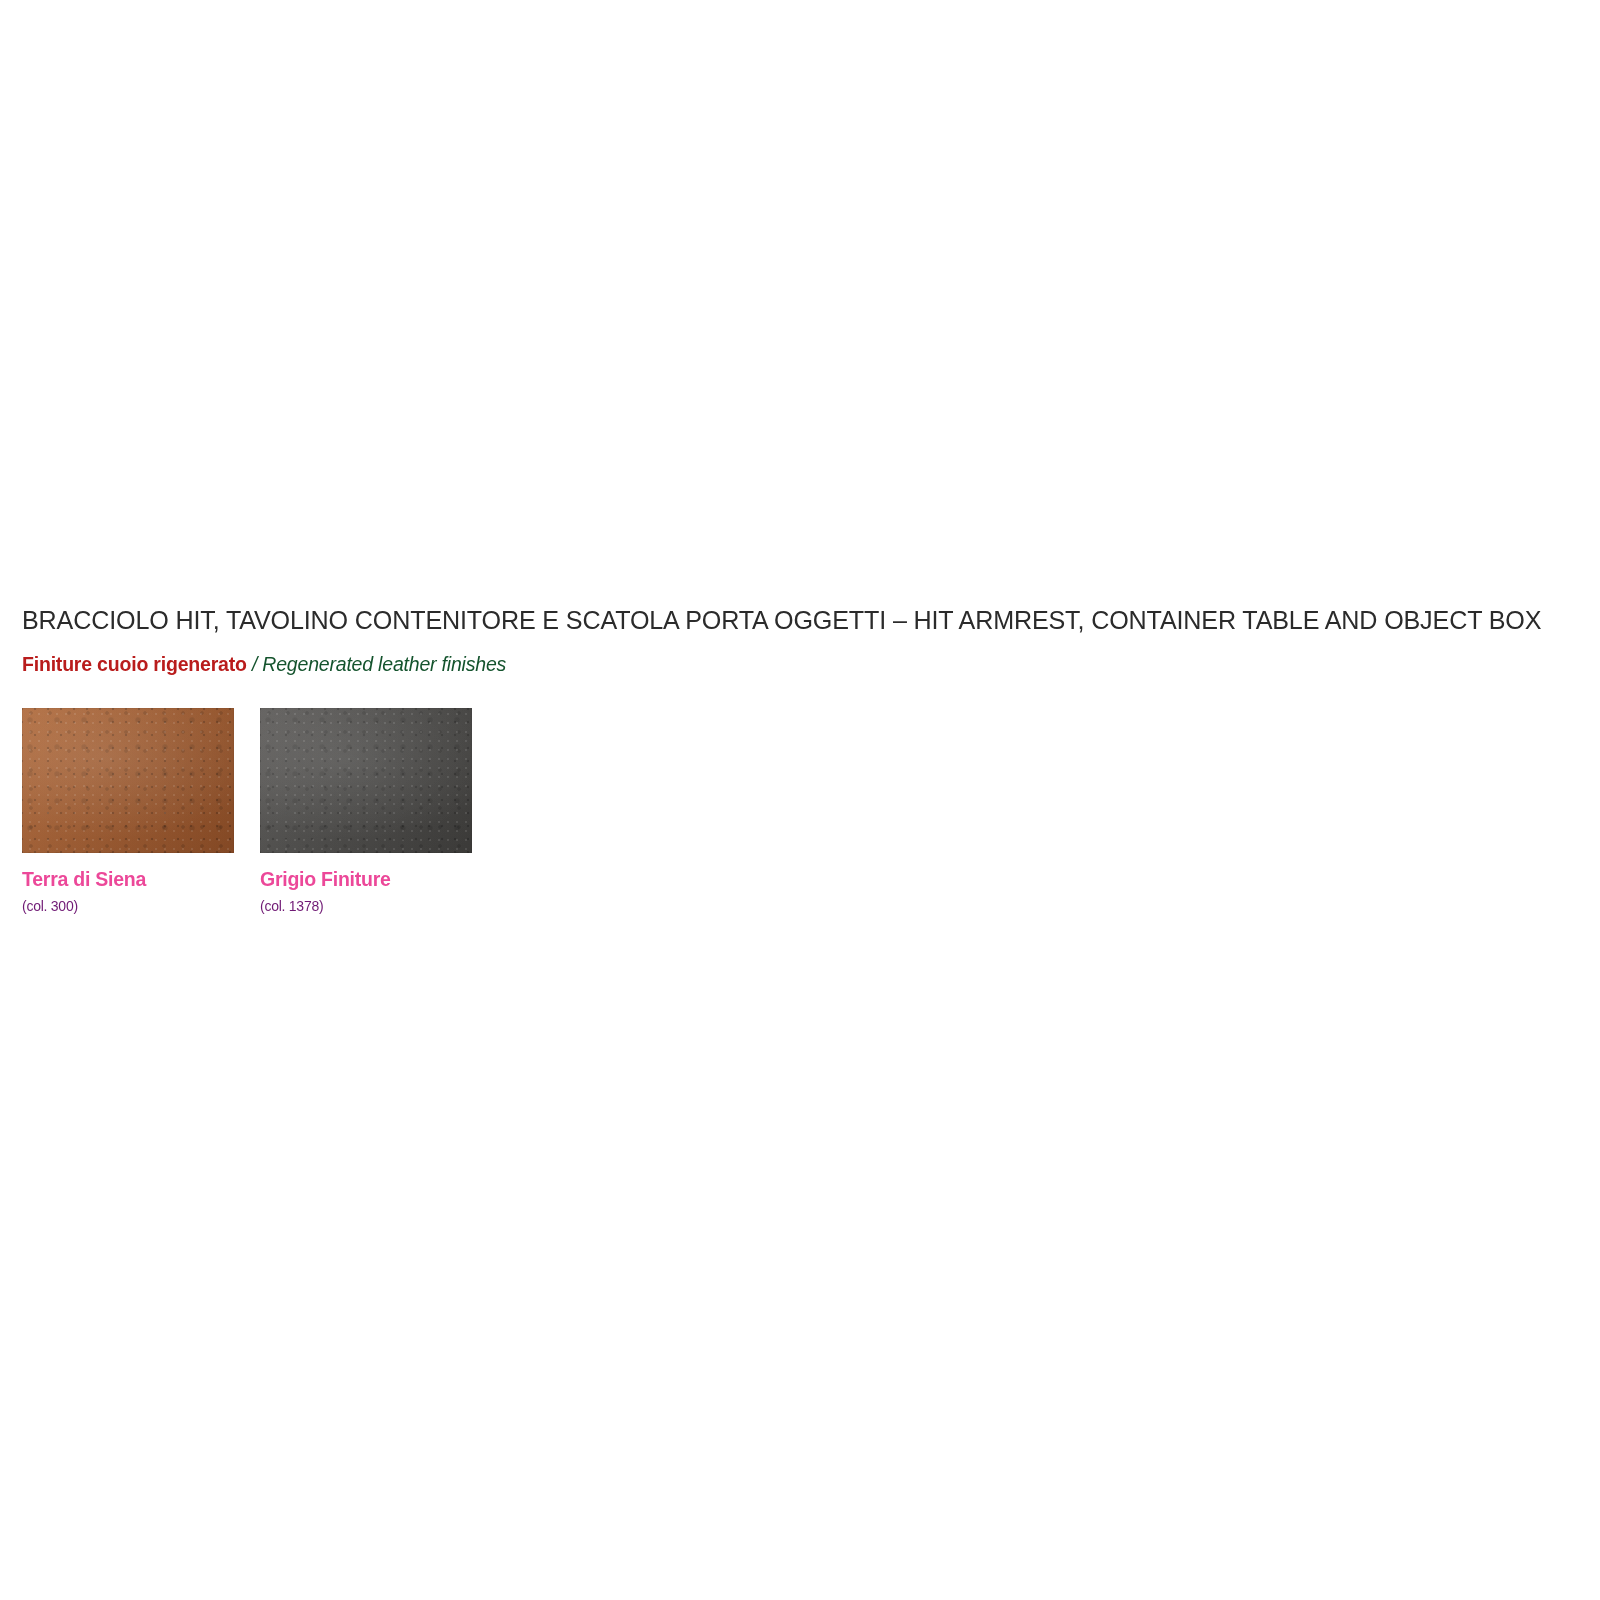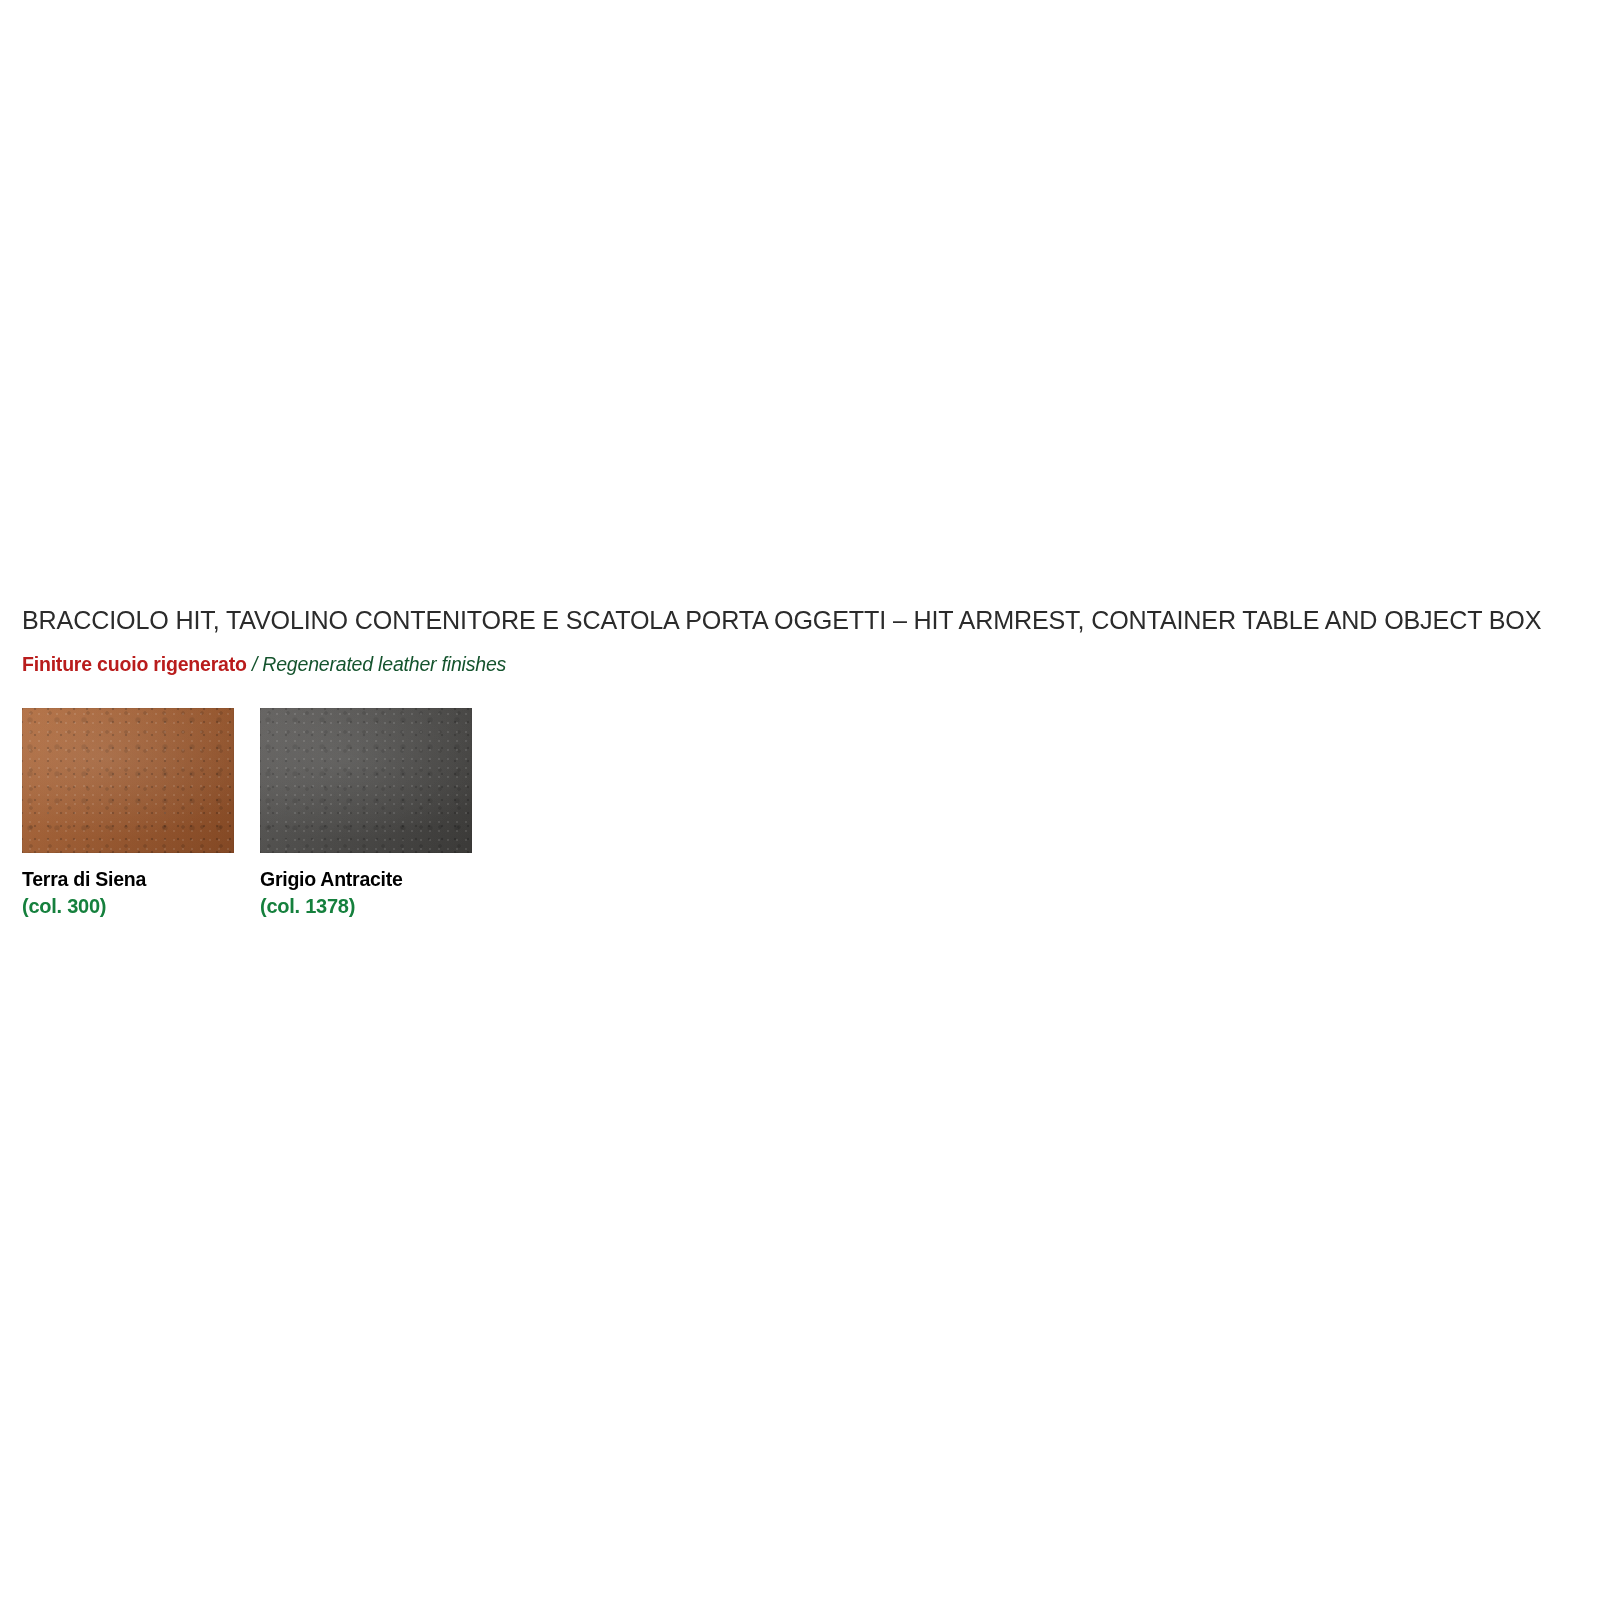--- a/index.html
+++ b/index.html
@@ -91,30 +91,30 @@
     inset: 0;
     background:
       radial-gradient(ellipse 120% 90% at 40% 35%, rgba(255,255,255,0.10), rgba(255,255,255,0) 62%),
       linear-gradient(120deg, rgba(255,255,255,0.05), rgba(0,0,0,0.055));
   }
 
   .swatch-name {
     margin-top: 14px;
     font-size: 19.5px;
     font-weight: bold;
-    color: #000000;
+    color: #ec4899;
     letter-spacing: -0.25px;
     line-height: 25px;
     white-space: nowrap;
   }
   .swatch-code {
     margin-top: 2px;
-    font-size: 20px;
-    font-weight: 700;
-    color: #15803d;
+    font-size: 14px;
+    font-weight: 400;
+    color: #701a75;
     letter-spacing: -0.25px;
     line-height: 25px;
     white-space: nowrap;
   }
 </style>
 </head>
 <body style="background: rgb(255, 255, 255);">
 
 <section id="finish-section">
 
@@ -134,19 +134,19 @@
       <div class="swatch-name">Terra di Siena</div>
       <div class="swatch-code">(col. 300)</div>
     </div>
 
 
     <div class="swatch-card">
       <div class="swatch-chip" style="background: linear-gradient(135deg, rgb(92, 90, 88) 0%, rgb(76, 75, 73) 45%, rgb(62, 61, 59) 100%);">
         <div class="grain"></div>
         <div class="sheen"></div>
       </div>
-      <div class="swatch-name">Grigio Antracite</div>
+      <div class="swatch-name">Grigio Finiture</div>
       <div class="swatch-code">(col. 1378)</div>
     </div>
 
 
   </div>
 </section>
 
 </body></html>

